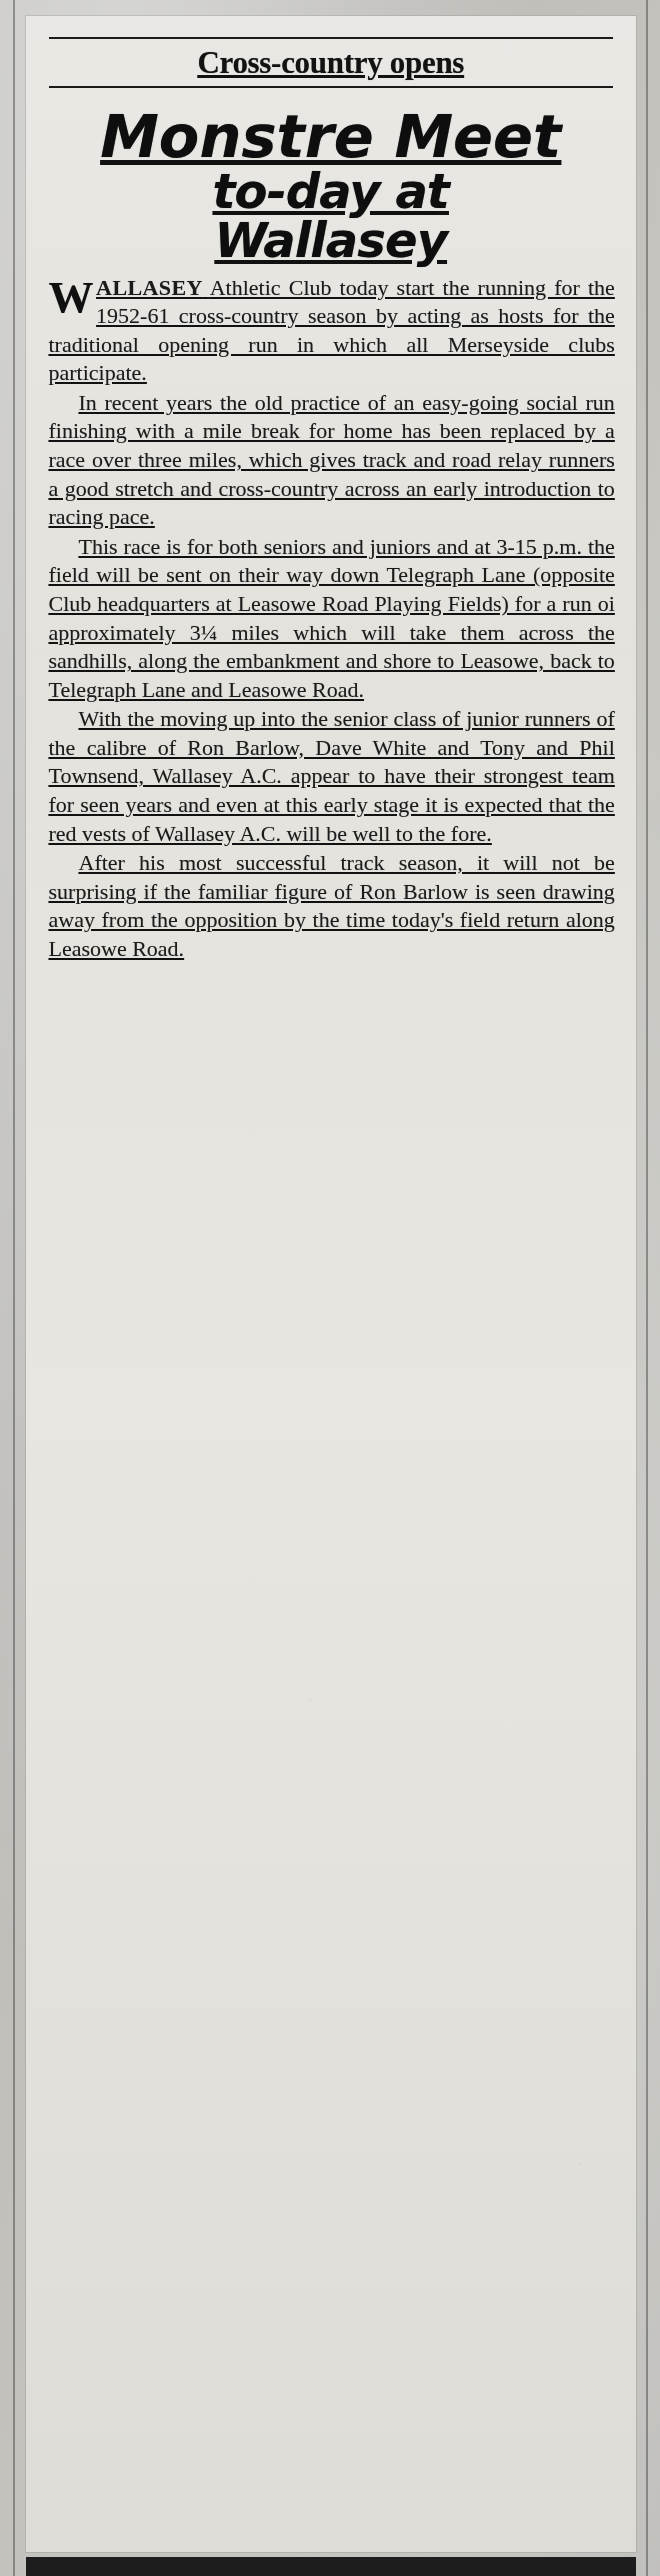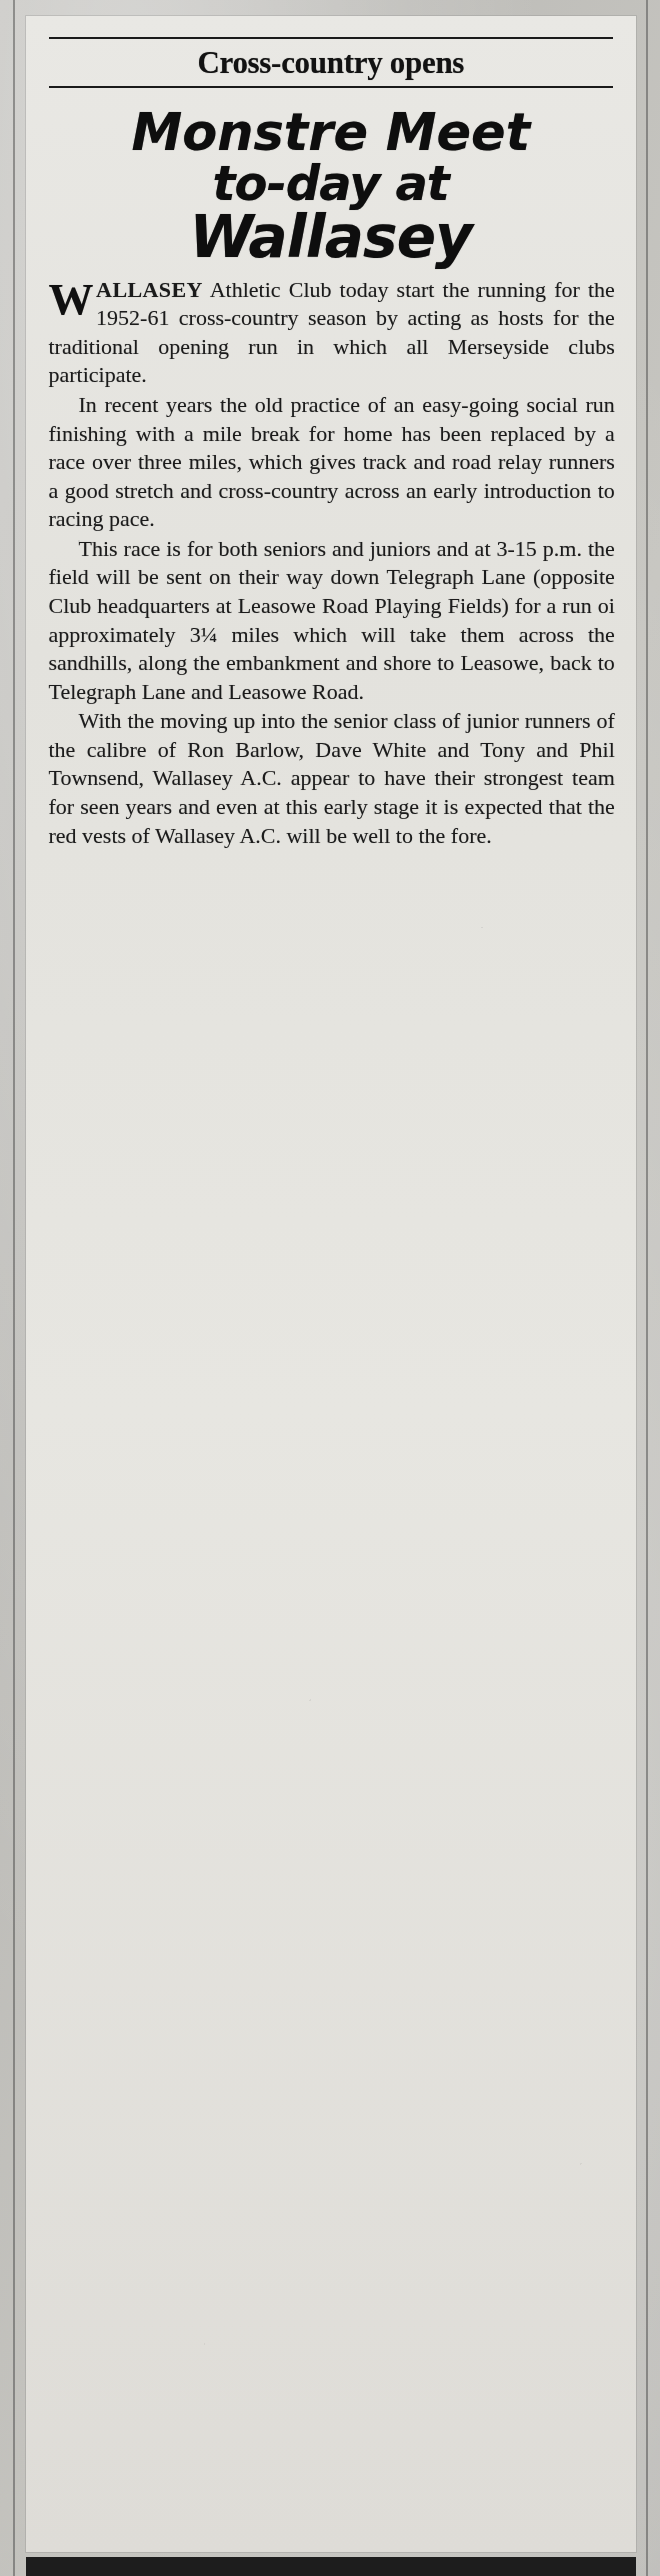--- a/index.html
+++ b/index.html
@@ -50,20 +50,21 @@
     background:
       linear-gradient(180deg, #e9e8e4 0%, #e3e2dd 25%, #e7e6e1 55%, #dedcd7 100%);
     box-shadow: 0 0 0 0.9px rgba(120,120,120,0.25);
     padding: 0;
     overflow: hidden;
   }
 
   .inner {
     padding: 15.7px 19px 8.7px 19px;
     color: #111;
+    text-decoration: underline;
   }
 
   
   .kicker-wrap {
     border-top: 2.6px solid #1a1a1a;
     border-bottom: 2.6px solid #1a1a1a;
     padding: 8.7px 0 7px 0;
     margin: 5.2px 3.5px 0 3.5px;
   }
   .kicker {
@@ -84,23 +85,23 @@
     font-family: "DejaVu Sans", sans-serif;
     font-weight: bold;
     font-style: italic;
     font-size: 50px;
     line-height: 1.02;
     letter-spacing: -0.9px;
     color: #0e0e0e;
     text-shadow: 0 0 0.9px rgba(0,0,0,0.5);
   }
   .headline .hl-line { display: block; }
-  .headline .hl-line.l1 { font-size: 51px; letter-spacing: 0px; }
+  .headline .hl-line.l1 { font-size: 59px; letter-spacing: 0px; }
   .headline .hl-line.l2 { font-size: 48px; }
-  .headline .hl-line.l3 { font-size: 58px; }
+  .headline .hl-line.l3 { font-size: 48px; }
 
   
   .body-text {
     margin: 8.7px 1.7px 0 3.5px;
     font-family: "Liberation Serif", serif;
     font-size: 22px;
     line-height: 1.30;
     color: #1b1b1b;
     text-align: justify;
     text-shadow: 0 0 0.9px rgba(0,0,0,0.28);
@@ -170,20 +171,21 @@
         <span class="hl-line l1">Monstre  Meet</span>
         <span class="hl-line l2">to-day  at</span>
         <span class="hl-line l3">Wallasey</span>
       </div>
 
       <div class="body-text">
         <p class="first"><span class="dropcap">W</span><span class="lede-caps">ALLASEY</span> <span>Athletic Club today start the running for the 1952-61 cross-country season by acting as hosts for the traditional opening run in which all Merseyside clubs participate.</span></p>
         <p>In recent years the old practice of an easy-going social run finishing with a mile break for home has been replaced by a race over three miles, which gives track and road relay runners a good stretch and cross-country across an early introduction to racing pace.</p>
         <p>This race is for both seniors and juniors and at 3-15 p.m. the field will be sent on their way down Telegraph Lane (opposite Club headquarters at Leasowe Road Playing Fields) for a run oi approximately 3¼ miles which will take them across the sandhills, along the embankment and shore to Leasowe, back to Telegraph Lane and Leasowe Road.</p>
         <p>With the moving up into the senior class of junior runners of the calibre of Ron Barlow, Dave White and Tony and Phil Townsend, Wallasey A.C. appear to have their strongest team for seen years and even at this early stage it is expected that the red vests of Wallasey A.C. will be well to the fore.</p>
+        <p>After his most successful track season, it will not be surprising if the familiar figure of Ron Barlow is seen drawing away from the opposition by the time today's field return along Leasowe Road.</p>
       </div>
 
     </div>
   </div>
 
   <div class="bottom-bar"></div>
   <div class="speckle"></div>
 </div>
 
 

